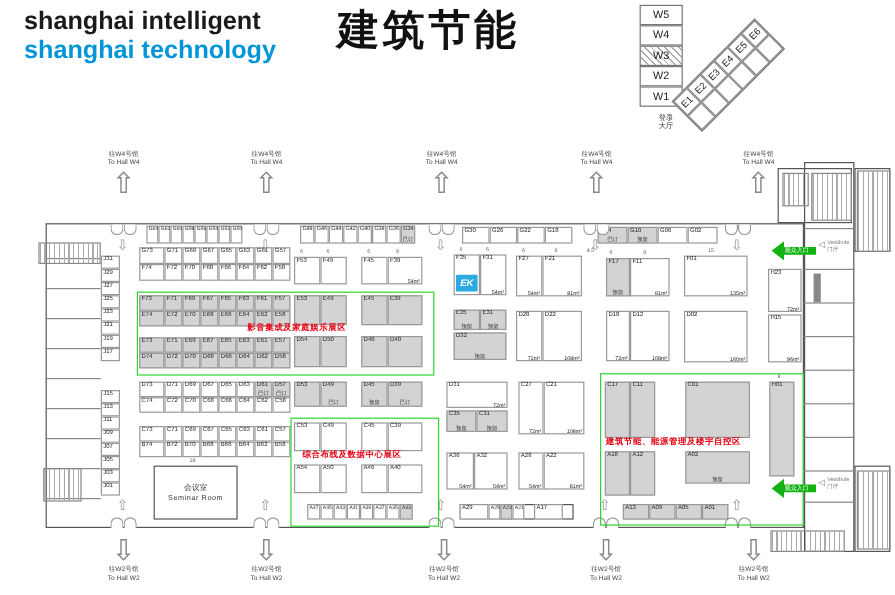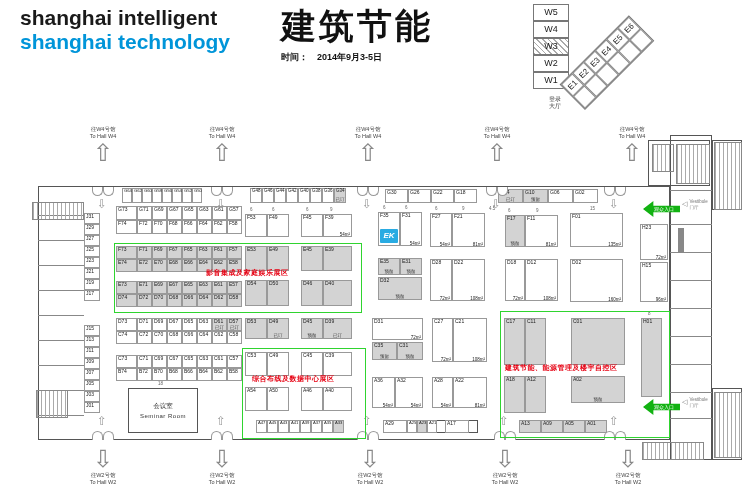--- a/index.html
+++ b/index.html
@@ -55,23 +55,20 @@
 </head>
 <body>
 
 <div class="page">
   <div class="logoblk">
     <div class="l1">shanghai intelligent</div>
     <div class="l2">shanghai technology</div>
   </div>
   <div class="titleblk">
     <h1>建筑节能</h1>
-    <div class="meta">
-      <span class="mlab">时间：</span><span>2014年9月3-5日</span>
-    </div>
   </div>
   <div id="minimap">
       <div class="mcell" style="left: 533px; top: 4px; width: 36px; height: 17px;">W5</div>
       <div class="mcell" style="left: 533px; top: 21px; width: 36px; height: 17px;">W4</div>
       <div class="mcell mactive" style="left: 533px; top: 38px; width: 36px; height: 17px;">W3</div>
       <div class="mcell" style="left: 533px; top: 55px; width: 36px; height: 17px;">W2</div>
       <div class="mcell" style="left: 533px; top: 72px; width: 36px; height: 17px;">W1</div>
       <div class="estrip" style="left: 585px; top: 74px; width: 96px; height: 34px;">
         <div class="ecell" style="left: 0px; top: 0px; width: 16px; height: 17px;">E1</div>
         <div class="ecell" style="left: 0px; top: 17px; width: 16px; height: 17px;"></div>

